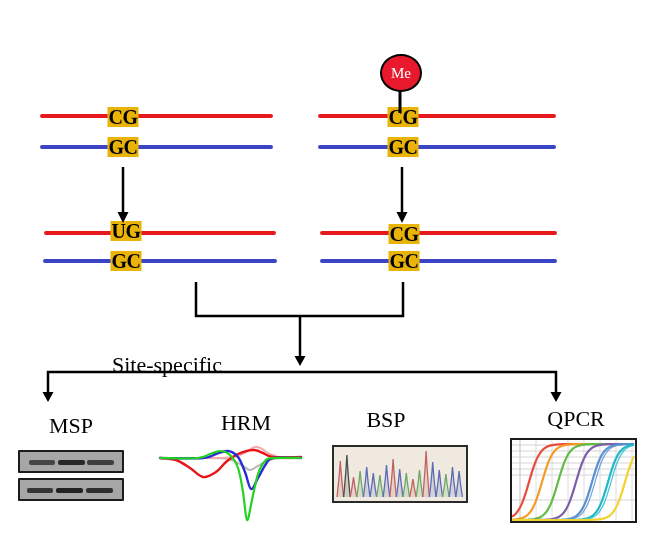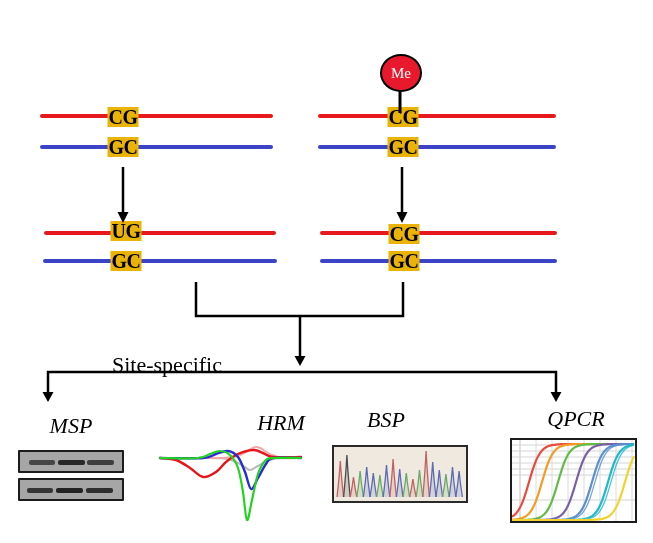--- a/index.html
+++ b/index.html
@@ -13,21 +13,21 @@
   .base-label{
     position:absolute;transform:translate(-50%,-50%);
     font-weight:bold;font-size:20px;line-height:1;letter-spacing:-0.5px;
     background:#eab308;padding:0 1px;white-space:nowrap;text-align:right;
   }
   .flow-label{position:absolute;line-height:1;white-space:nowrap;}
   .bisulfite-label{left:138px;top:177px;font-size:24px;}
   .site-label{left:112px;top:354px;font-size:22px;}
   .method-label{
     position:absolute;transform:translate(-50%,-50%);
-    font-size:22px;line-height:1;white-space:nowrap;font-style:italic;
+    font-size:22px;line-height:1;white-space:nowrap;
   }
   .connector-svg{position:absolute;left:0;top:0;z-index:1;}
   .me-circle{
     position:absolute;left:380px;top:54px;width:42px;height:38px;
     background:var(--me-fill,#e8192c);border:2.5px solid #000;border-radius:50%;
     box-sizing:border-box;display:flex;align-items:center;justify-content:center;z-index:2;
   }
   .me-text{color:#fff;font-size:15px;line-height:1;}
   .panel{position:absolute;}
   .gel-wrap{left:18px;top:450px;width:106px;height:51px;}
@@ -100,21 +100,21 @@
   <span class="base-label" style="left:126px;top:261px;">GC</span>
 
   <div class="strand red" style="left:320px;top:231px;width:237px;"></div>
   <div class="strand blue" style="left:320px;top:259px;width:237px;"></div>
   <span class="base-label" style="left:404px;top:234px;">CG</span>
   <span class="base-label" style="left:404px;top:261px;">GC</span>
 
   <span class="flow-label site-label">Site-specific</span>
 
   <span class="method-label" style="left:71px;top:426px;">MSP</span>
-  <span class="method-label" style="left:246px;top:423px;margin-left:35px;">HRM</span>
+  <span class="method-label" style="left:246px;top:423px;">HRM</span>
   <span class="method-label" style="left:386px;top:420px;">BSP</span>
   <span class="method-label" style="left:568px;top:419px;margin-left:8px;">QPCR</span>
 
   <div class="panel gel-wrap" id="gel-panel">
       <div class="gel-strip" style="top: 0px;">
         <div class="gel-band" style="left: 9px; width: 26px; opacity: 0.72;"></div>
         <div class="gel-band" style="left: 38px; width: 27px; opacity: 0.95;"></div>
         <div class="gel-band" style="left: 67px; width: 27px; opacity: 0.78;"></div>
       </div>
       <div class="gel-strip" style="top: 28px;">

